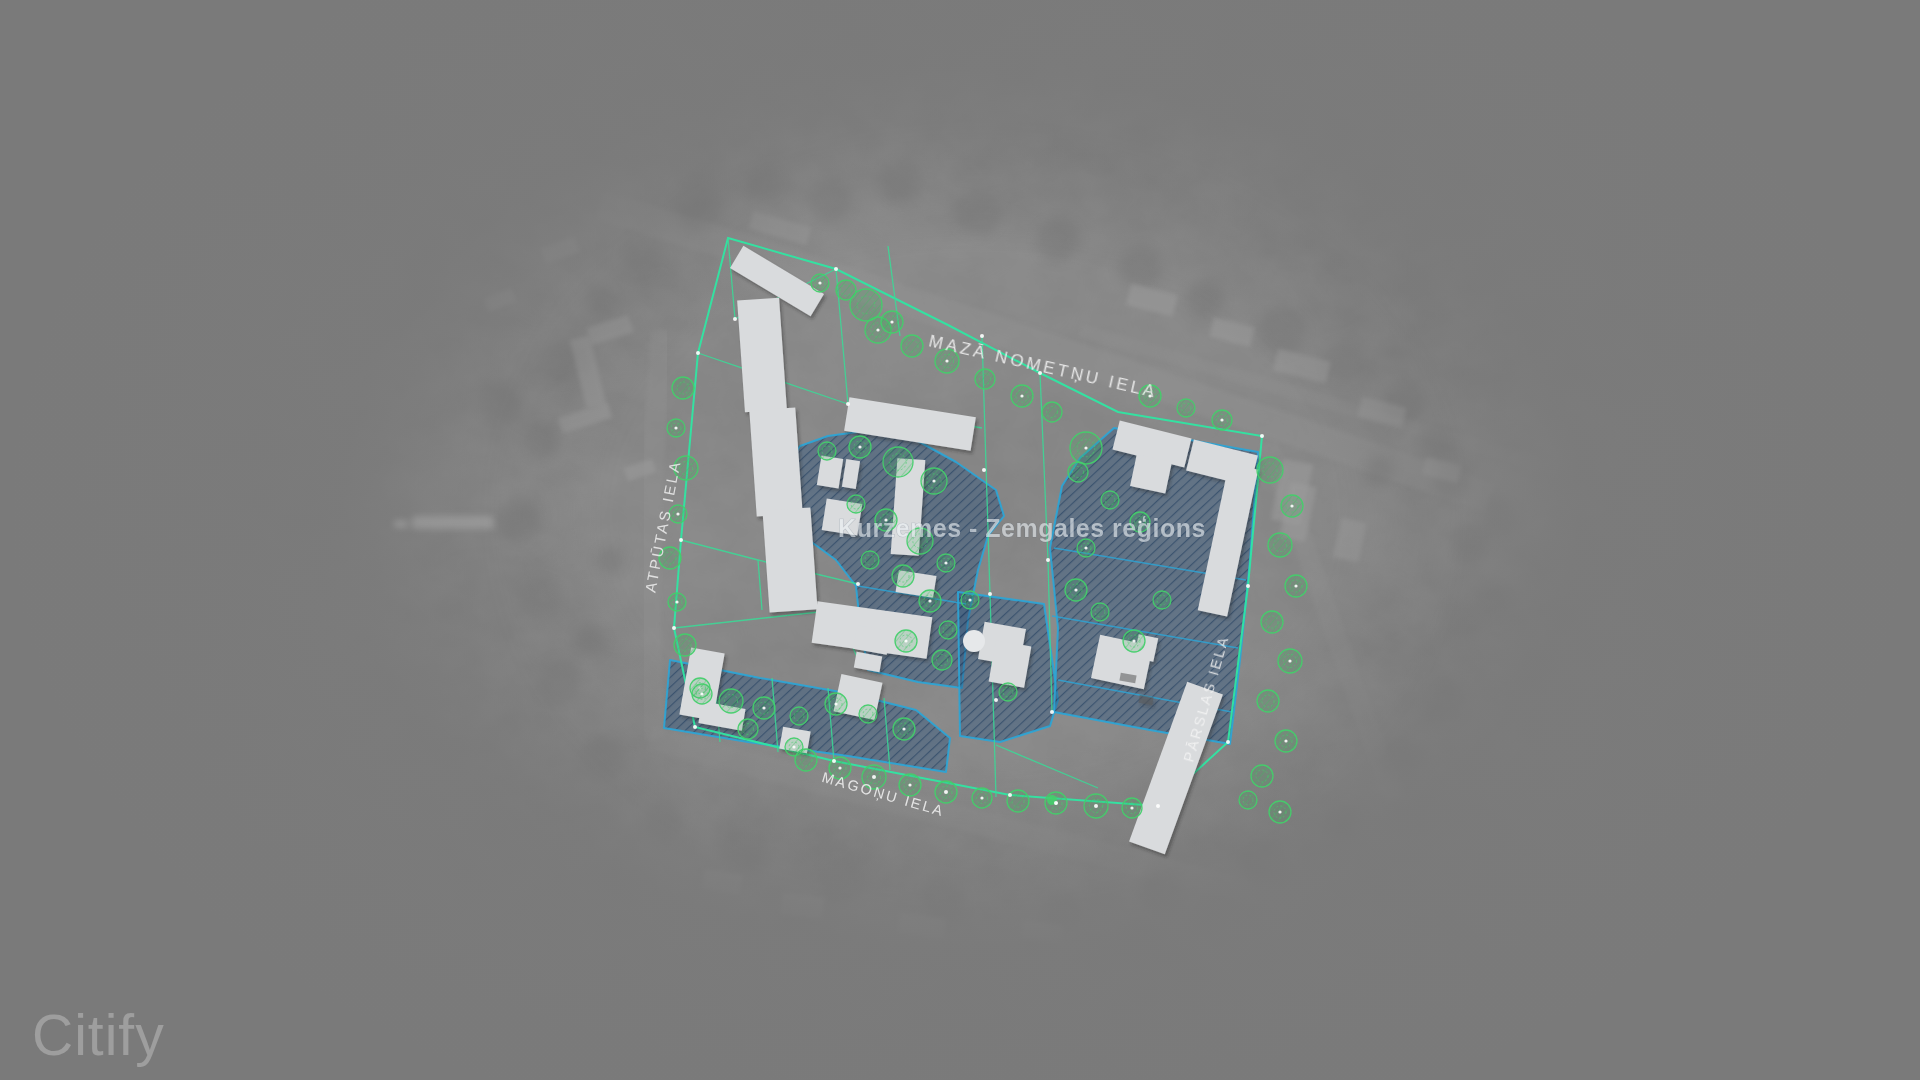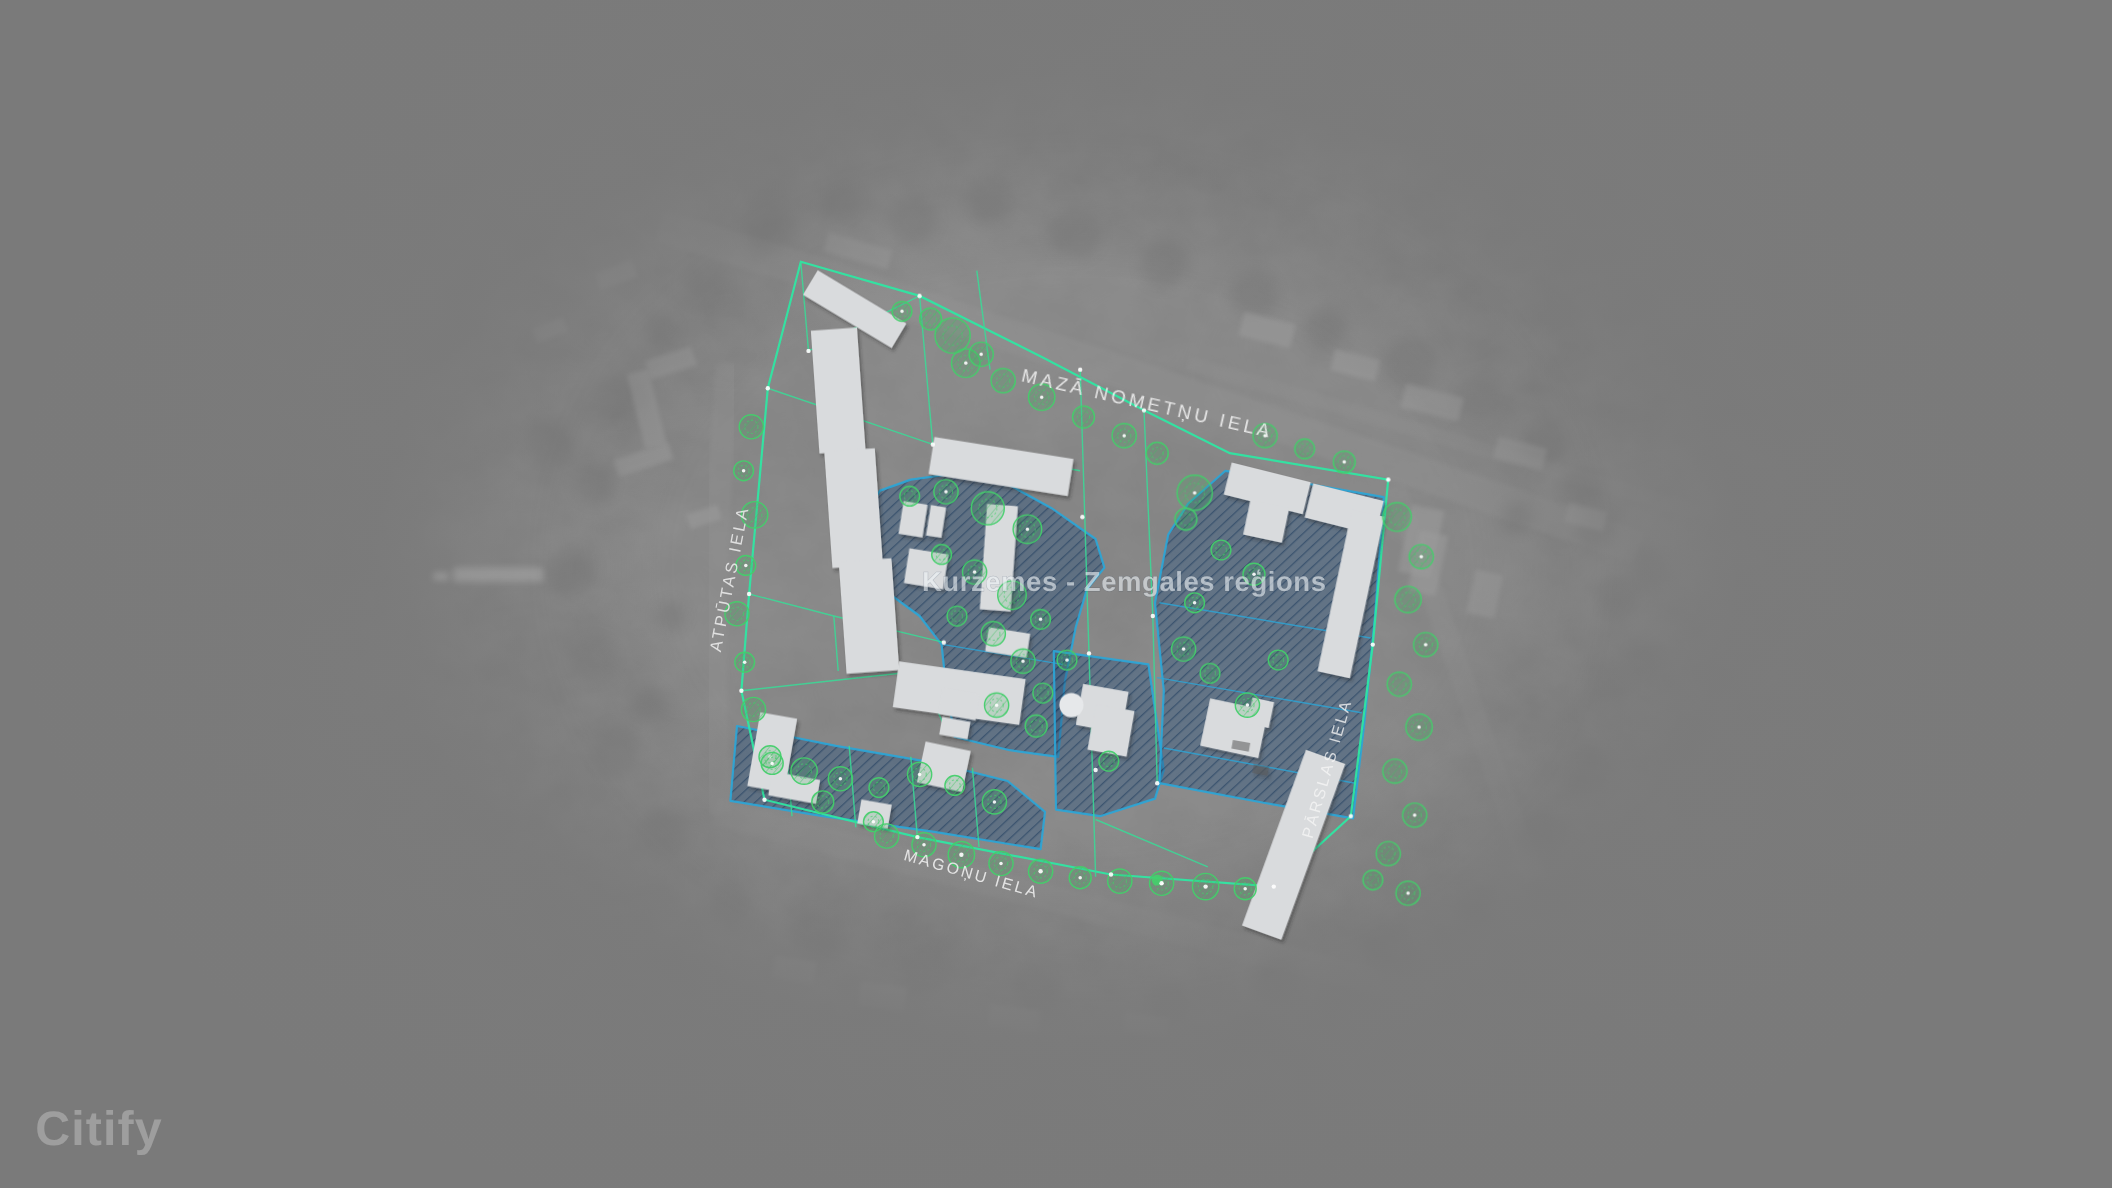--- a/index.html
+++ b/index.html
@@ -3,21 +3,21 @@
 <meta charset="utf-8">
 <style>
   html,body{margin:0;padding:0;background:#7a7a7a;overflow:hidden;}
   .stage{position:relative;width:1920px;height:1080px;background:#7b7b7b;
          font-family:"Liberation Sans",sans-serif;}
   .layer{position:absolute;left:0;top:0;width:1920px;height:1080px;}
   
   .vignette{pointer-events:none;background:
     radial-gradient(ellipse 620px 440px at 50% 47%, rgba(122,122,122,0) 0%, rgba(122,122,122,0) 58%, rgba(122,122,122,.55) 82%, rgba(122,122,122,.9) 100%),
     radial-gradient(ellipse 950px 660px at 50% 47%, rgba(122,122,122,0) 52%, rgba(122,122,122,.9) 90%, #7a7a7a 100%);}
-  .watermark{position:absolute;left:32px;top:1002px;font-size:44px;font-weight:bold;
+  .watermark{position:absolute;left:32px;top:1002px;font-size:57px;font-weight:normal;
      letter-spacing:1px;color:rgba(255,255,255,.27);filter:blur(.4px);}
   .faint-label{position:absolute;left:392px;top:510px;width:120px;height:26px;
      filter:blur(3px);opacity:.28;}
   .faint-label i{position:absolute;background:rgba(255,255,255,.6);border-radius:2px;}
   .faint-label .b1{left:20px;top:6px;width:82px;height:13px;}
   .faint-label .b2{left:2px;top:10px;width:14px;height:8px;}
   svg text{font-family:"Liberation Sans",sans-serif;}
 </style>
 </head>
 <body>

